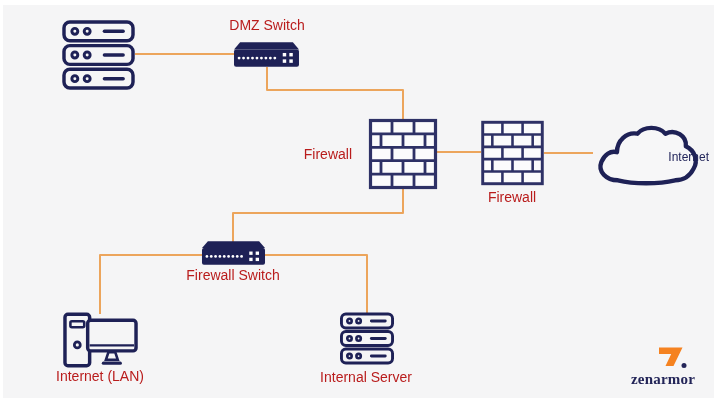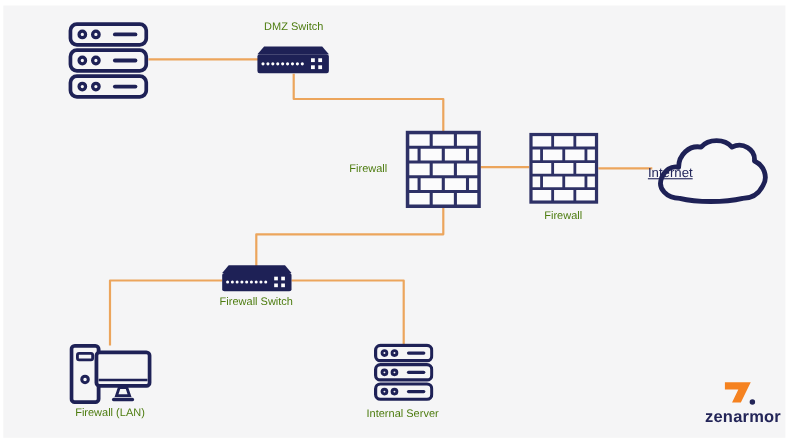--- a/index.html
+++ b/index.html
@@ -13,47 +13,47 @@
   .board {
     position:absolute; left:3px; top:5px;
     width:711px; height:393px;
     background:#F5F5F6;
   }
   .stage { position:absolute; left:0; top:0; width:720px; height:404px; }
   svg.connectors { position:absolute; left:0; top:0; }
   .icon { position:absolute; display:block; }
   .node-label {
     position:absolute;
-    color:#4d7c0f;
-    font-size:10px;
+    color:#b91c1c;
+    font-size:14px;
     line-height:14px;
     text-align:center;
     white-space:nowrap;
   }
   .node-label.right { text-align:right; }
   .cloud-text {
     position:absolute;
     color:#23265B;
     font-size:12px;
-    text-align:left;
+    text-align:right;
     white-space:nowrap;
-    text-decoration:underline;
   }
   .logo {
     position:absolute; left:616px; top:346px; width:94px;
   }
   .logo-glyph { display:block; margin-left:41px; }
   .logo-text {
     display:block;
     margin-top:2px;
-    text-align:right;
+    text-align:center;
     color:#232558;
     font-size:15px;
     font-weight:bold;
     letter-spacing:0.2px;
+    font-family:Liberation Serif, serif;
   }
 </style>
 </head>
 <body>
 
 <div class="board"></div>
 
 <div class="stage">
 
   <svg class="connectors" width="720" height="404" viewBox="0 0 720 404" fill="none" stroke="#ECA55C" stroke-width="2" stroke-linejoin="round">
@@ -182,21 +182,21 @@
 
   <svg class="icon" style="left:63px;top:312px;" width="75" height="56" viewBox="0 0 76 56" fill="none" stroke="#1E2156">
     <rect x="2" y="2" width="25" height="52" rx="3" stroke-width="3.5" fill="#F5F5F6"></rect>
     <rect x="7.5" y="9" width="14" height="6" rx="1.5" stroke-width="2.6"></rect>
     <circle cx="14.5" cy="33" r="3" stroke-width="2.8"></circle>
     <rect x="25" y="8" width="49" height="31" rx="3" stroke-width="3.5" fill="#F5F5F6"></rect>
     <line x1="27" y1="33.5" x2="72" y2="33.5" stroke-width="2.4"></line>
     <polygon points="46,40.5 53,40.5 55.5,48 43.5,48" stroke-width="2.6"></polygon>
     <line x1="41" y1="51.5" x2="58" y2="51.5" stroke-width="3.4" stroke-linecap="round"></line>
   </svg>
-  <div class="node-label" style="left:40px;top:369px;width:120px;">Firewall (LAN)</div>
+  <div class="node-label" style="left:40px;top:369px;width:120px;">Internet (LAN)</div>
 
   <svg class="icon" style="left:340px;top:312px;" width="54" height="53" viewBox="0 0 74 71" fill="none" stroke="#1E2156">
     <g stroke-width="4">
       <rect x="2" y="2" width="70" height="19" rx="6"></rect>
       <rect x="2" y="26" width="70" height="19" rx="6"></rect>
       <rect x="2" y="50" width="70" height="19" rx="6"></rect>
     </g>
     <g stroke-width="3.6">
       <circle cx="13" cy="11.5" r="3"></circle>
         <circle cx="25.5" cy="11.5" r="3"></circle>

